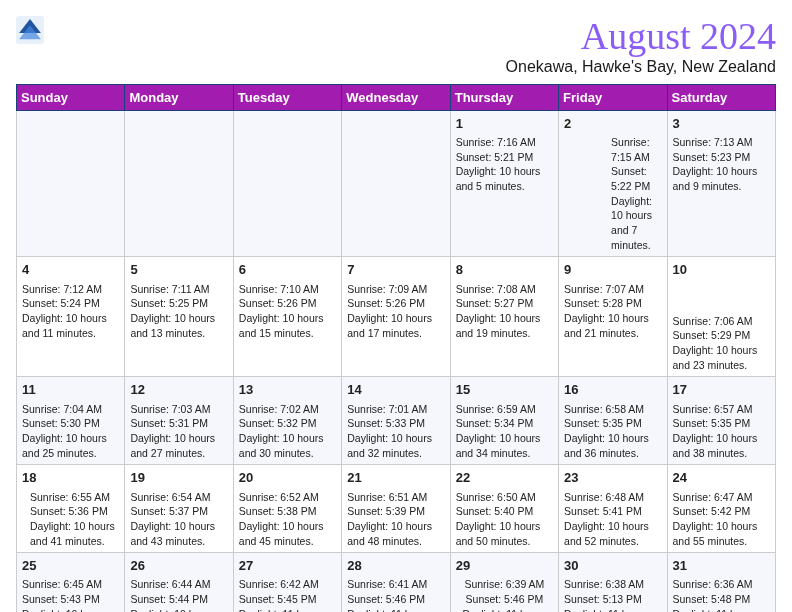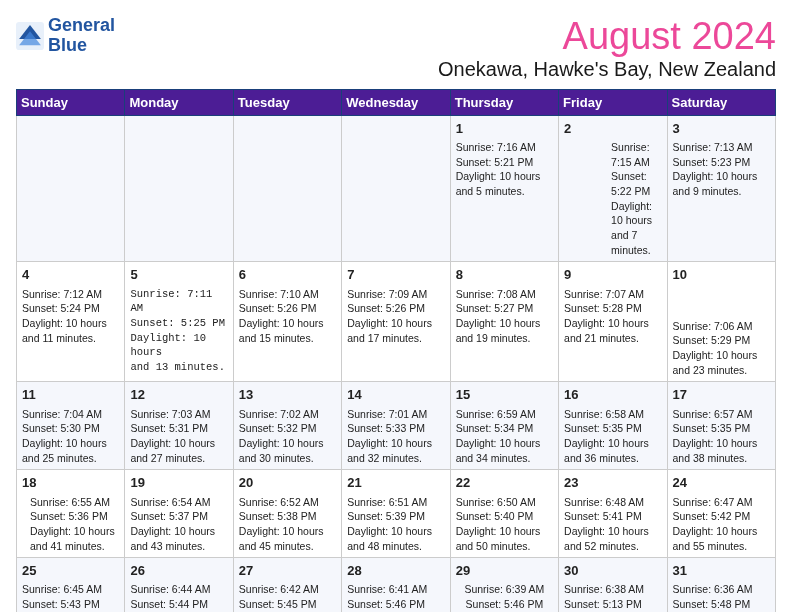--- a/index.html
+++ b/index.html
@@ -33,34 +33,35 @@
     .logo-icon {
       width: 28px;
       height: 28px;
     }
     .title-area {
       text-align: right;
     }
     .calendar-title {
       font-size: 38px;
       font-weight: normal;
-      color: #ec4899;
+      color: #8b5cf6;
       line-height: 1.1;
+      font-family: Liberation Serif, serif;
     }
     .calendar-subtitle {
-      font-size: 20px;
+      font-size: 16px;
       color: #1a1a1a;
     }
     table {
       width: 100%;
       border-collapse: collapse;
       font-size: 11px;
     }
     thead th {
-      background: #4c1d95;
+      background: #a21caf;
       color: #fff;
       padding: 5px 4px;
       text-align: left;
       font-size: 13px;
       font-weight: bold;
       border: 1px solid #1a3f7a;
     }
     td {
       border: 1px solid #ccc;
       vertical-align: top;
@@ -93,24 +94,20 @@
 </head>
 <body>
 
 <div class="header-area">
   <div class="logo">
     <svg class="logo-icon" viewBox="0 0 36 36">
       <rect x="0" y="0" width="36" height="36" rx="4" fill="#e8f0fa"></rect>
       <polygon points="18,4 32,22 4,22" fill="#2255a0"></polygon>
       <polygon points="18,12 32,30 4,30" fill="#4488dd" opacity="0.7"></polygon>
     </svg>
-    <div class="logo-text">
-      <span>General</span><br>
-      <span>Blue</span>
-    </div>
   </div>
   <div class="title-area">
     <div class="calendar-title">August 2024</div>
     <div class="calendar-subtitle">Onekawa, Hawke's Bay, New Zealand</div>
   </div>
 </div>
 
 <table>
   <thead>
     <tr>
@@ -154,21 +151,21 @@
       <tr>
         <td>
           <span class="day-num">4</span>
           <div class="day-info" style="white-space: pre-line;">Sunrise: 7:12 AM
 Sunset: 5:24 PM
 Daylight: 10 hours
 and 11 minutes.</div>
         </td>
         <td>
           <span class="day-num">5</span>
-          <div class="day-info" style="white-space: pre-line; font-family: Liberation Mono, monospace;">Sunrise: 7:11 AM
+          <div class="day-info" style="white-space: pre-line;">Sunrise: 7:11 AM
 Sunset: 5:25 PM
 Daylight: 10 hours
 and 13 minutes.</div>
         </td>
         <td>
           <span class="day-num">6</span>
           <div class="day-info" style="white-space: pre-line;">Sunrise: 7:10 AM
 Sunset: 5:26 PM
 Daylight: 10 hours
 and 15 minutes.</div>

